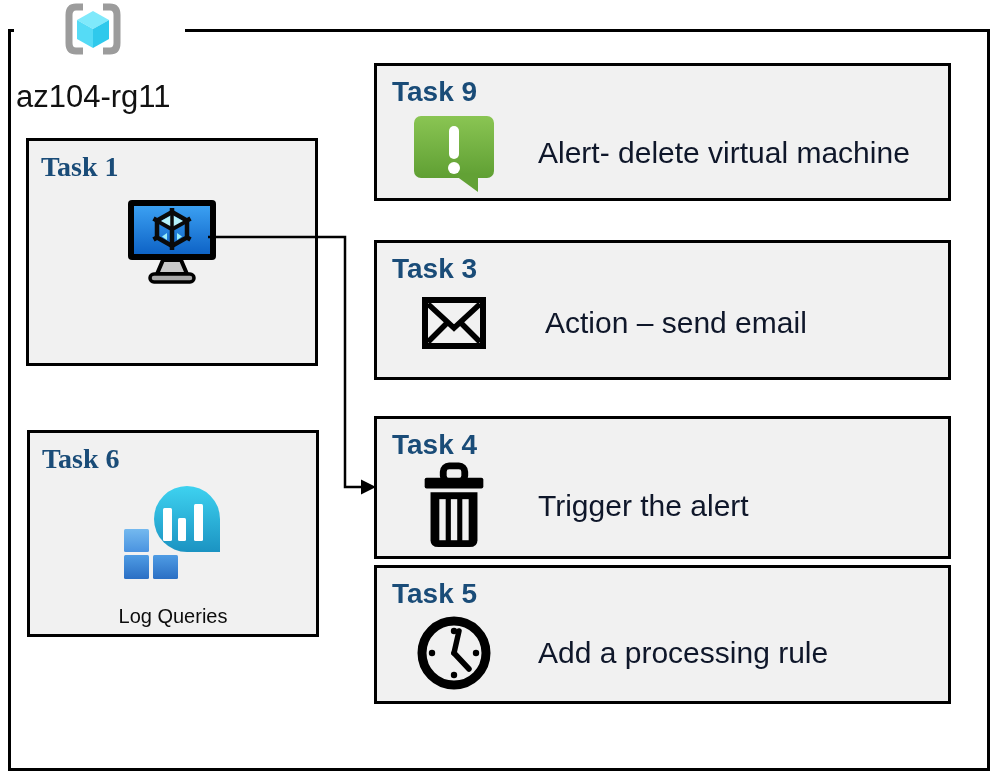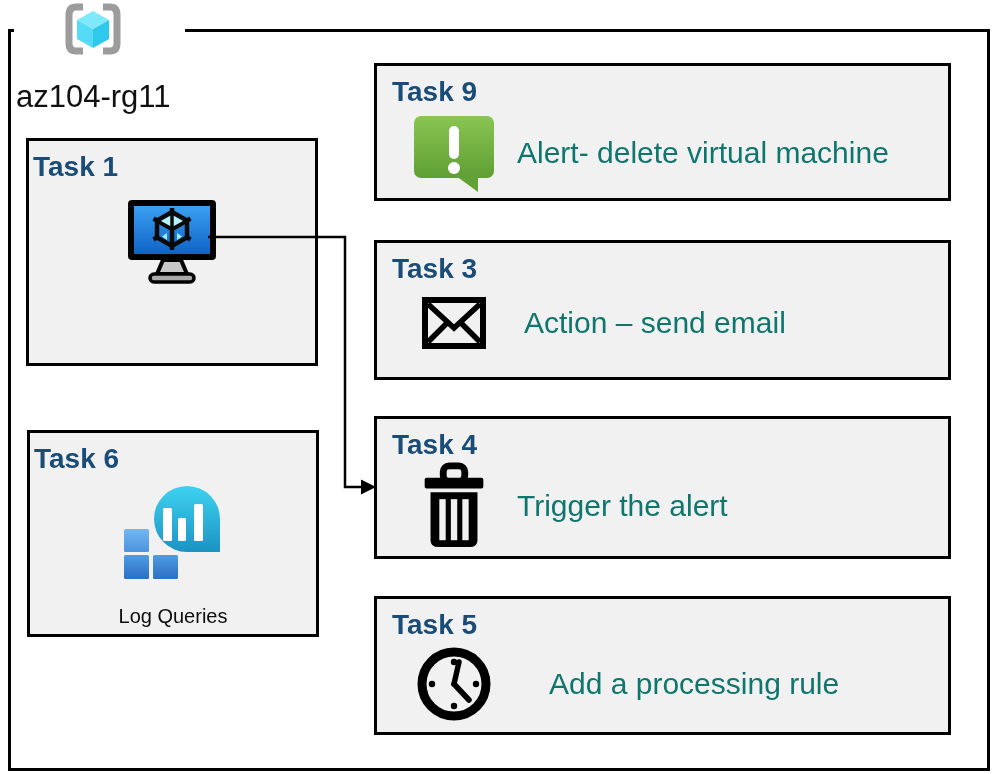--- a/index.html
+++ b/index.html
@@ -20,36 +20,36 @@
   .task-box {
     position:absolute; background:#f1f1f1; border:3px solid #000000; z-index:2;
   }
   .task-label {
     font-weight:bold; font-size:28px; color:#1a4c78; line-height:34px;
   }
   
   .tb-right .task-label { margin:9px 0 0 15px; }
   .task-row { display:flex; align-items:center; margin-left:34px; }
   .icon-slot { width:86px; display:flex; justify-content:center; align-items:center; flex:0 0 86px; }
-  .task-caption { font-size:30px; color:#0f766e; margin-left:20px; white-space:nowrap; }
+  .task-caption { font-size:30px; color:#0f172a; margin-left:41px; white-space:nowrap; }
   
-  .tb-left .task-label { margin:9px 0 0 4px; }
+  .tb-left .task-label { margin:9px 0 0 12px;font-family:Liberation Serif, serif; }
   .tb-left .icon-center { display:flex; justify-content:center; }
   .t1-caption { font-size:30px; color:#0d0d0d; margin:21px 0 0 26px; white-space:nowrap; }
   .t6-caption { font-size:20px; color:#0d0d0d; margin-top:23px; text-align:center; white-space:nowrap; }
   #t1 { left:26px;  top:138px; width:292px; height:228px; }
   #t6 { left:27px;  top:430px; width:292px; height:207px; }
   #t2 { left:374px; top:63px;  width:577px; height:138px; }
   #t3 { left:374px; top:240px; width:577px; height:140px; }
   #t4 { left:374px; top:416px; width:577px; height:143px; }
-  #t5 { left:374px; top:596px; width:577px; height:139px; }
+  #t5 { left:374px; top:565px; width:577px; height:139px; }
   #t2 .task-row { margin-top:4px; }
   #t3 .task-row { margin-top:11px;gap:7px; }
   #t4 .task-row { margin-top:0px; }
-  #t5 .task-row { margin-top:3px;gap:32px; }
+  #t5 .task-row { margin-top:3px; }
   #t1 .icon-center { margin-top:14px; }
   #t6 .icon-center { margin-top:6px; }
   .connector-layer {
     position:absolute; left:0; top:0; width:992px; height:774px; z-index:4; pointer-events:none;
   }
 </style>
 </head>
 <body>
 
 <div class="canvas">

